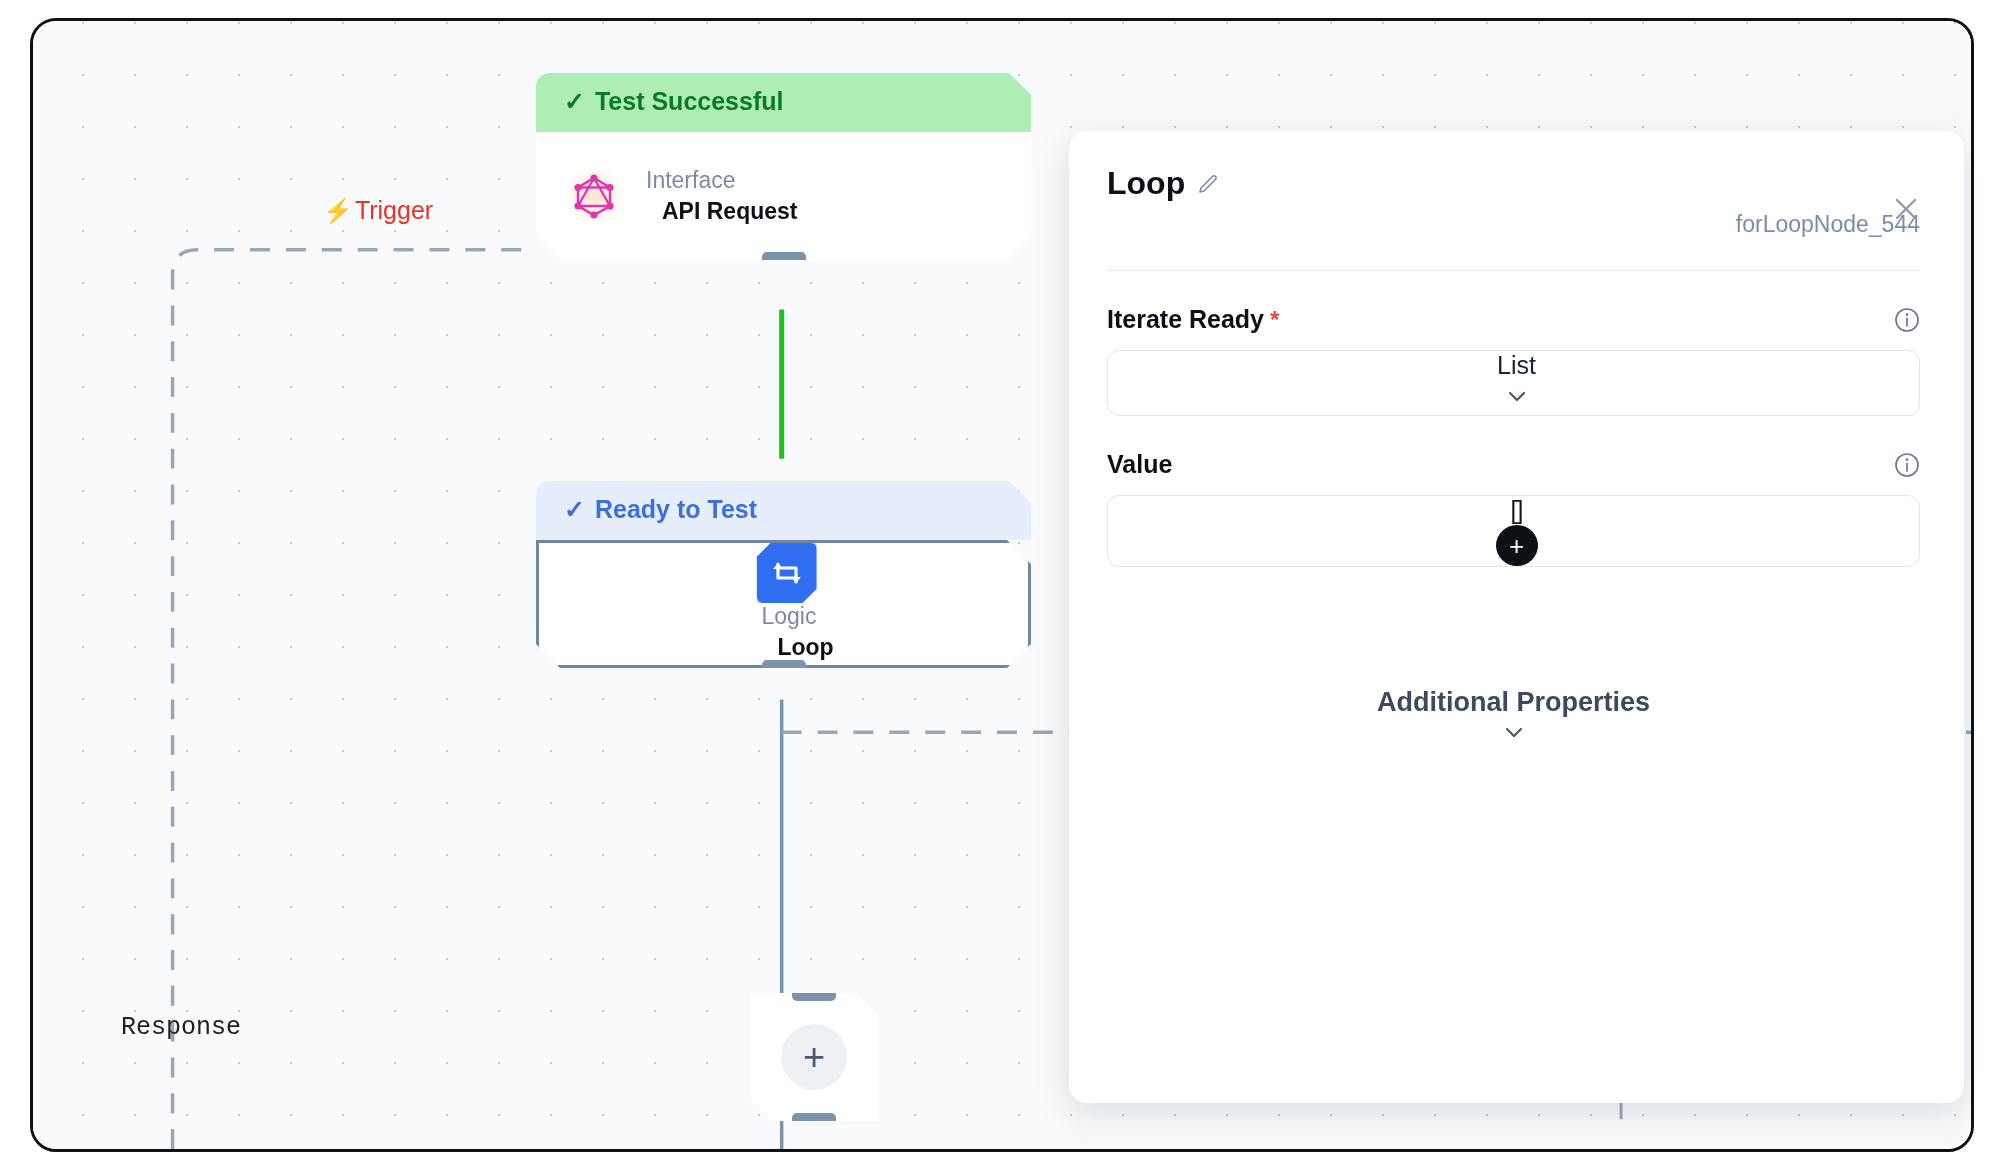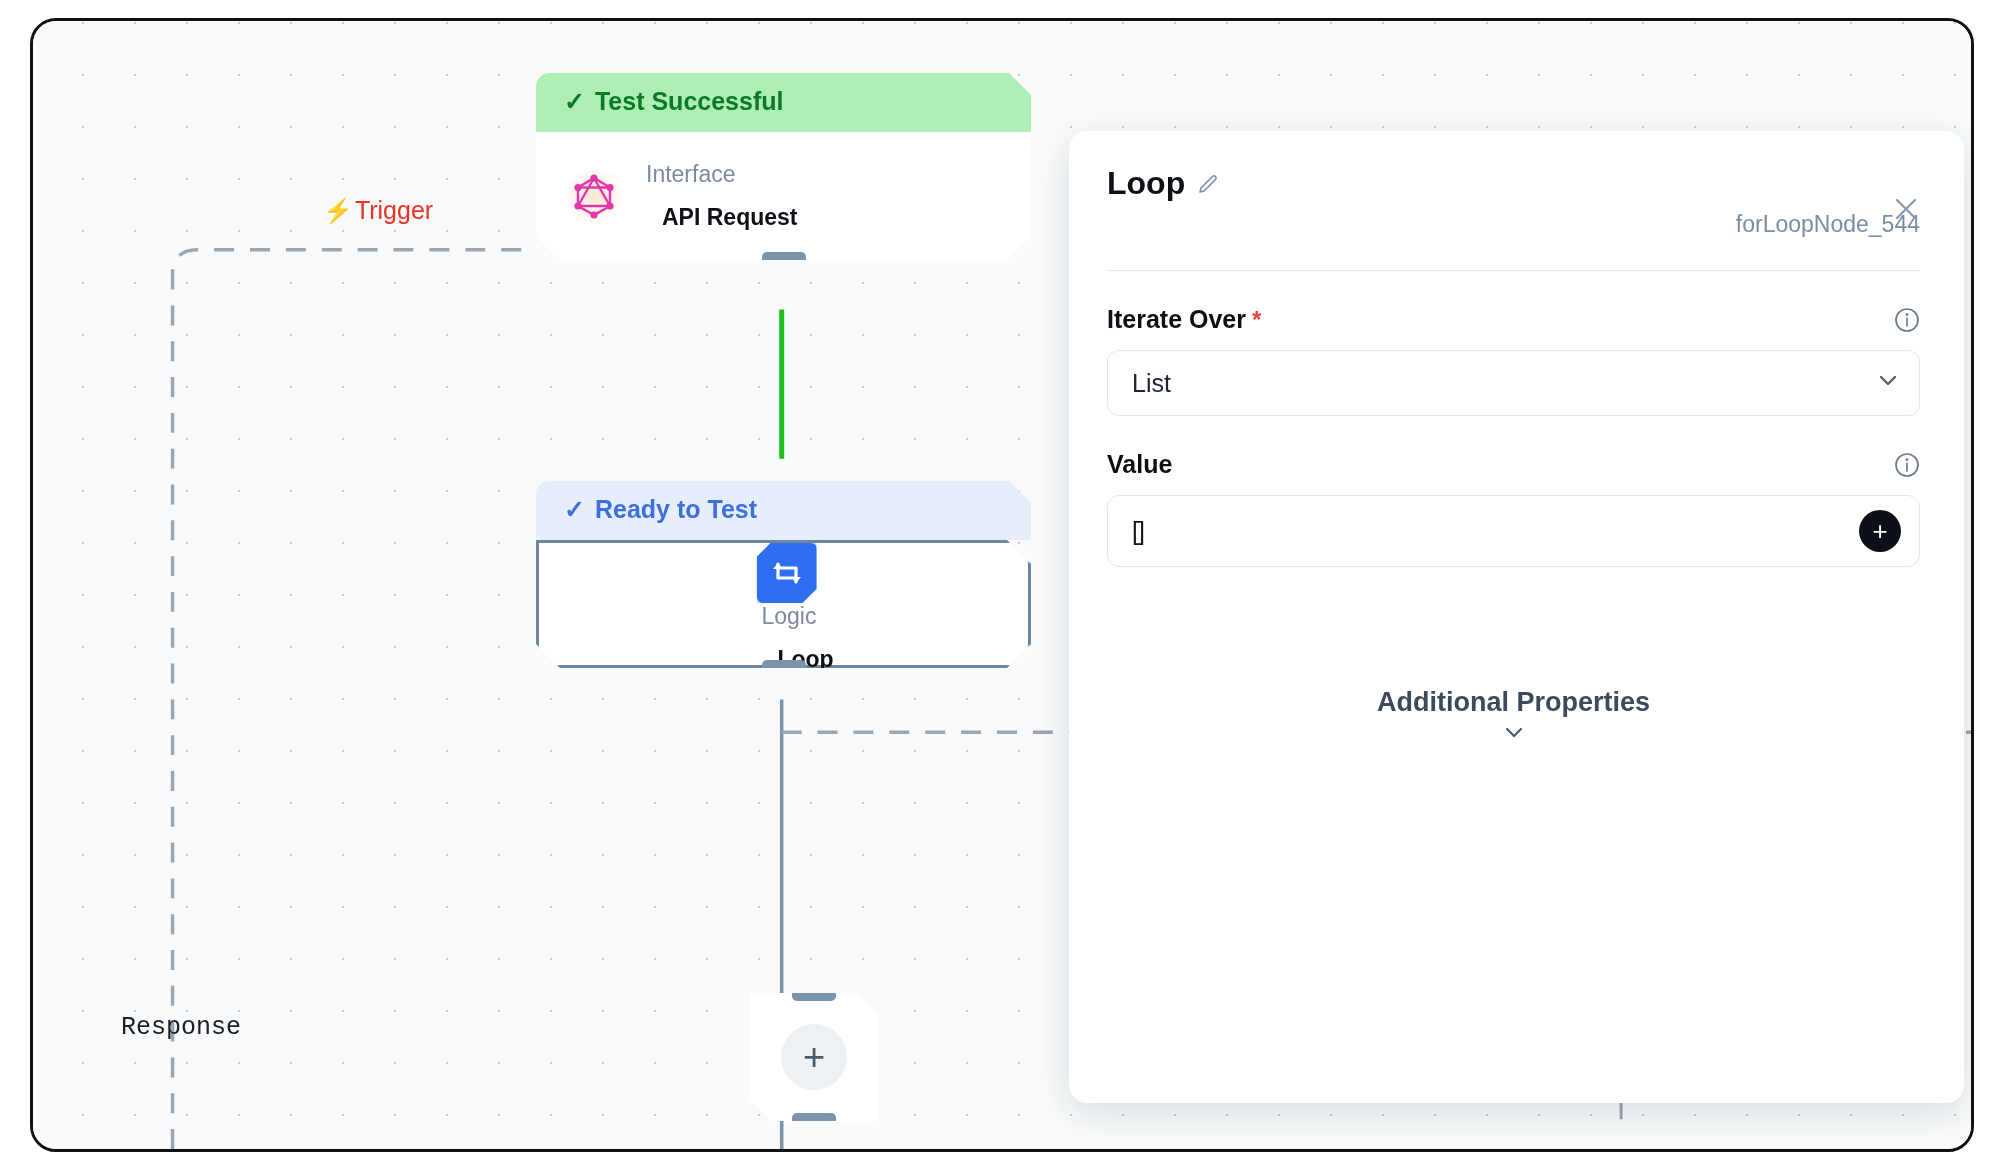--- a/index.html
+++ b/index.html
@@ -100,21 +100,21 @@
   .icon-graphql {
     border-radius: 12px;
     background: radial-gradient(circle at 50% 50%, rgba(250,225,200,.85) 0%, rgba(255,255,255,0) 72%);
   }
   .icon-loop {
     background: #2f6ef0;
     clip-path: polygon(14px 0, 100% 0, 100% calc(100% - 14px), calc(100% - 14px) 100%, 0 100%, 0 14px);
     border-radius: 6px;
     box-shadow: 0 0 18px 6px rgba(72,130,250,.45);
   }
-  .node-text { display: flex; flex-direction: column; gap: 16px; }
+  .node-text { display: flex; flex-direction: column; gap: 4px; }
   .node-kind { font-size: 23px; color: #7c8ba1; font-weight: 400; }
   .node-title { font-size: 23px; color: #0d1117; font-weight: 700; margin-left: 16px; }
 
   
   .handle {
     position: absolute;
     width: 44px; height: 15px;
     background: #7b93ab;
     border-radius: 5px;
     left: 50%; transform: translateX(-50%);
@@ -194,21 +194,21 @@
   .select-control, .value-control {
     margin-top: 16px;
     height: 66px;
     border: 1px solid #e2e6eb;
     border-radius: 12px;
     background: #ffffff;
     display: flex; align-items: center;
     padding: 0 18px 0 24px;
     justify-content: space-between;
     cursor: pointer;
-    font-size: 25px; color: #1b2430;
+    font-size: 25px; color: #1b2430; flex-direction: column;
   }
   .value-control { height: 72px; cursor: text; }
   .value-text { font-size: 25px; color: #12161c; letter-spacing: -1px; }
   #value-add-button {
     width: 42px; height: 42px;
     border-radius: 50%;
     background: #0d1117;
     color: #ffffff;
     border: none;
     display: flex; align-items: center; justify-content: center;
@@ -335,21 +335,21 @@
             <path d="M7 7 L25 25 M25 7 L7 25" stroke="#8e9cae" stroke-width="2.4" stroke-linecap="round"></path>
           </svg>
         </div>
       </div>
 
       <div id="panel-divider"></div>
 
       <div class="field-block">
         <div class="field-head">
           <span class="field-label">
-            <span>Iterate Over</span>
+            <span>Iterate Ready</span>
             <span class="req">*</span>
           </span>
           <span class="info-icon">
             <svg width="26" height="26" viewBox="0 0 26 26" aria-hidden="true">
               <circle cx="13" cy="13" r="11" fill="none" stroke="#6d7a8c" stroke-width="1.7"></circle>
               <circle cx="13" cy="7.6" r="1.4" fill="#6d7a8c"></circle>
               <path d="M13 11.4 V19" stroke="#6d7a8c" stroke-width="1.7" stroke-linecap="round"></path>
             </svg>
           </span>
         </div>

